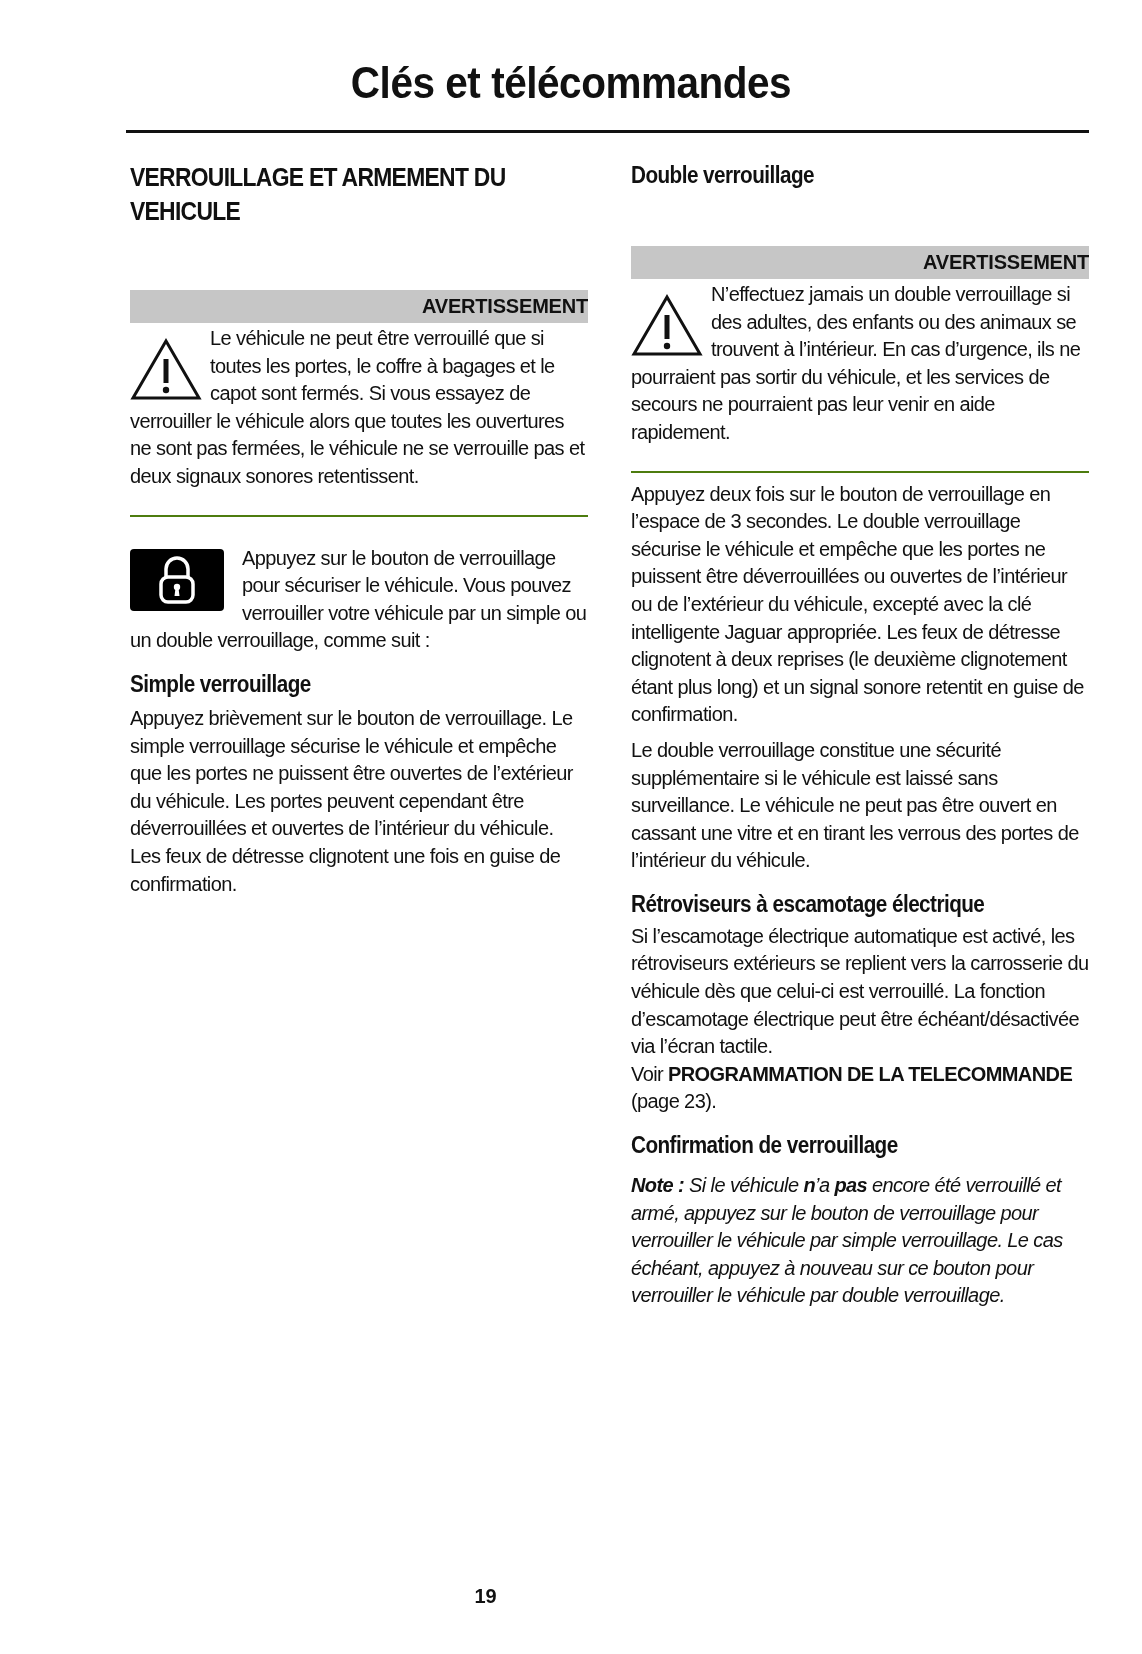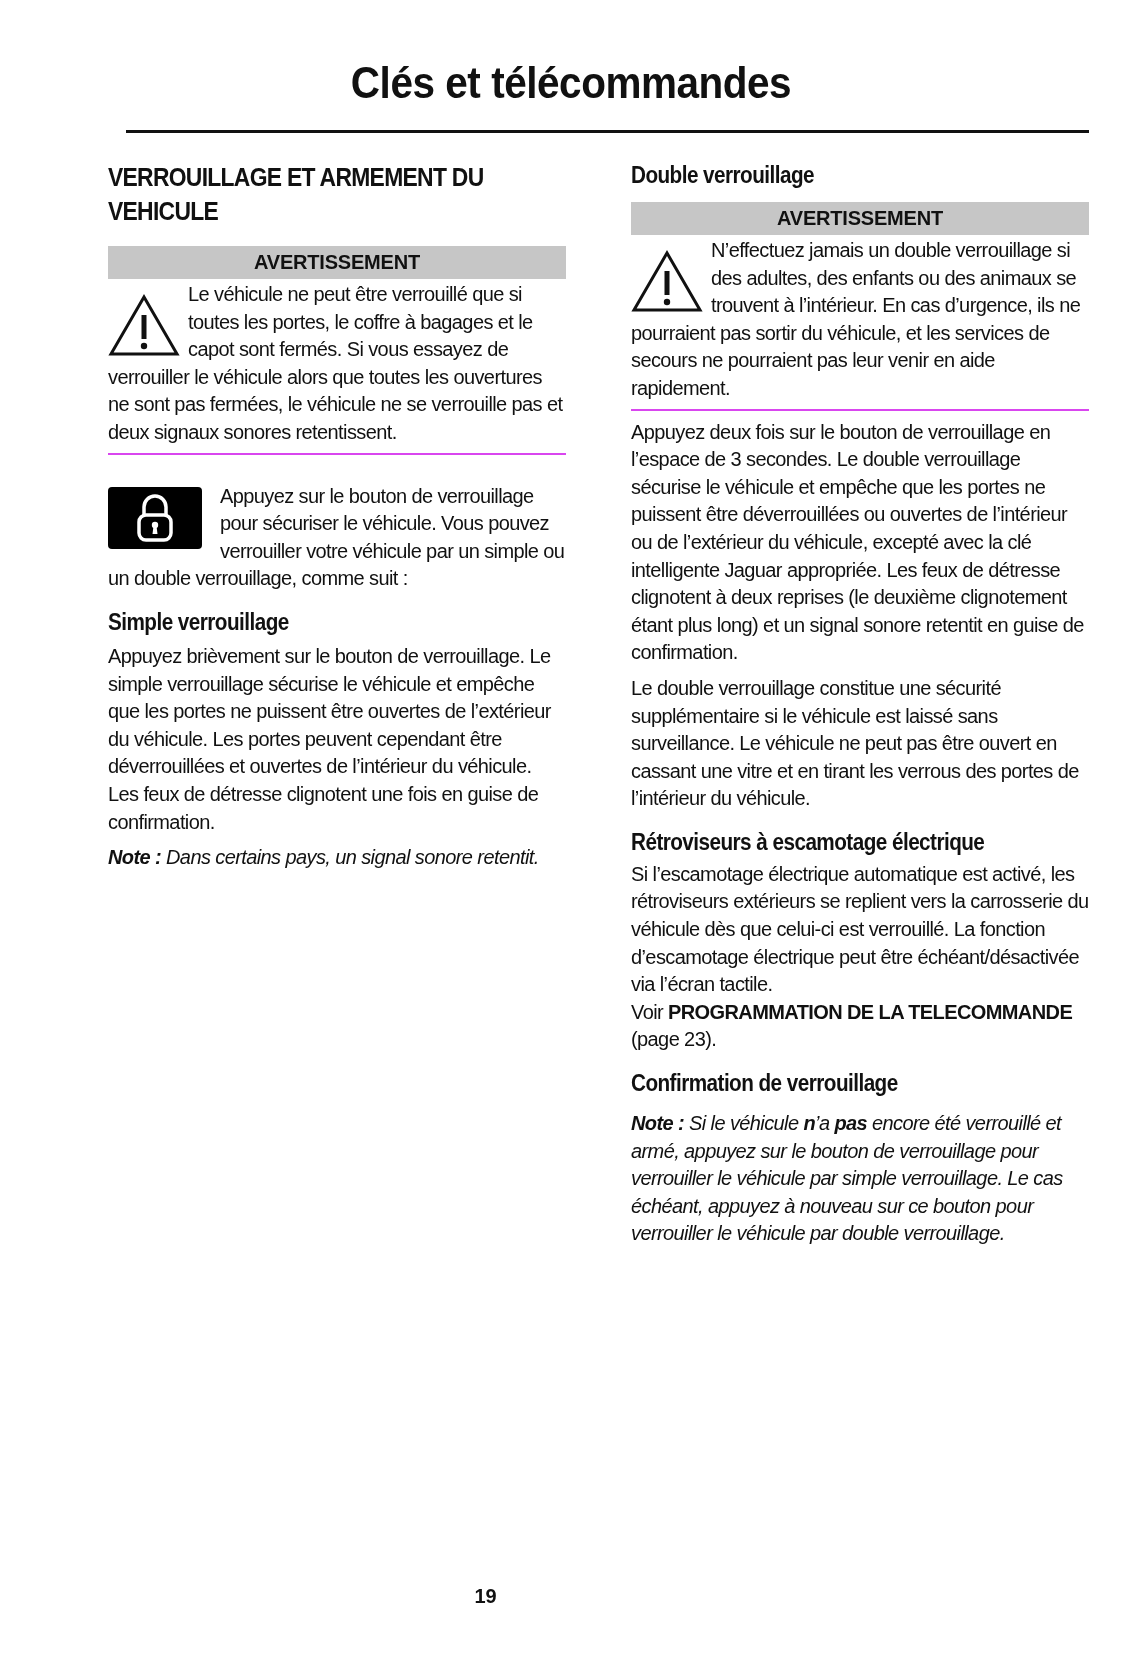--- a/index.html
+++ b/index.html
@@ -9,38 +9,38 @@
   }
   .page-title {
     position: absolute; left: 0; width: 1142px; top: 58px;
     text-align: center; font-size: 44px; font-weight: bold; letter-spacing: -0.5px;
     transform: scaleX(0.92);
   }
   .title-rule {
     position: absolute; left: 126px; width: 963px; top: 130px; height: 3px; background: #111;
   }
   .col { position: absolute; top: 160px; }
-  .col-left { left: 108px; width: 458px; }
+  .col-left { left: 130px; width: 458px; }
   .col-right { left: 631px; width: 458px; }
   h1.section {
     margin: 0; font-size: 26px; font-weight: bold; line-height: 34px;
     letter-spacing: -0.8px; transform: scaleX(0.88); transform-origin: left top; width: 520px;
   }
   h2.sub {
     margin: 0; font-size: 23px; font-weight: bold; line-height: 30px;
     letter-spacing: -0.6px; transform: scaleX(0.9); transform-origin: left top; white-space: nowrap;
   }
   p.body {
     margin: 0; font-size: 20px; line-height: 27.6px; letter-spacing: -0.6px;
   }
   .warn-head {
-    background: #c6c6c6; height: 33px; line-height: 33px; text-align: center;
-    font-weight: bold; font-size: 20px; letter-spacing: -0.2px;
+    background: #c6c6c6; height: 33px; line-height: 33px; text-align: right;
+    font-weight: bold; font-size: 20px; letter-spacing: -0.2px; margin-top: 44px;
   }
-  .warn-body { position: relative; padding-top: 2px; border-bottom: 2px solid #d946ef; padding-bottom: 6px; }
+  .warn-body { position: relative; padding-top: 2px; border-bottom: 2px solid #4d7c0f; padding-bottom: 24px; }
   .warn-tri { float: left; width: 72px; height: 64px; margin: 12px 8px 0 0; }
   .lock-block { position: relative; margin-top: 28px; }
   .lock-icon {
     float: left; width: 94px; height: 62px; background: #000; border-radius: 4px;
     margin: 4px 18px 0 0; display: flex; align-items: center; justify-content: center;
   }
   .note { font-style: italic; }
   .note b { font-style: italic; }
   .page-num {
     position: absolute; left: 0; width: 971px; top: 1585px; text-align: center;
@@ -80,21 +80,20 @@
     </div>
     <p class="body">Appuyez sur le bouton de verrouillage pour sécuriser le véhicule. Vous pouvez verrouiller votre véhicule par un simple ou un double verrouillage, comme suit :</p>
     <div style="clear:both"></div>
   </div>
 
   <div style="height:14px"></div>
   <h2 class="sub">Simple verrouillage</h2>
   <div style="height:6px"></div>
   <p class="body">Appuyez brièvement sur le bouton de verrouillage. Le simple verrouillage sécurise le véhicule et empêche que les portes ne puissent être ouvertes de l’extérieur du véhicule. Les portes peuvent cependant être déverrouillées et ouvertes de l’intérieur du véhicule. Les feux de détresse clignotent une fois en guise de confirmation.</p>
   <div style="height:8px"></div>
-  <p class="body note"><b>Note :</b><span> Dans certains pays, un signal sonore retentit.</span></p>
 </div>
 
 <div class="col col-right">
   <h2 class="sub">Double verrouillage</h2>
   <div style="height:12px"></div>
   <div>
     <div class="warn-head">AVERTISSEMENT</div>
     <div class="warn-body">
       <svg class="warn-tri" viewBox="0 0 72 64">
         <polygon points="36,4 69,61 3,61" fill="none" stroke="#111" stroke-width="3" stroke-linejoin="miter"></polygon>

